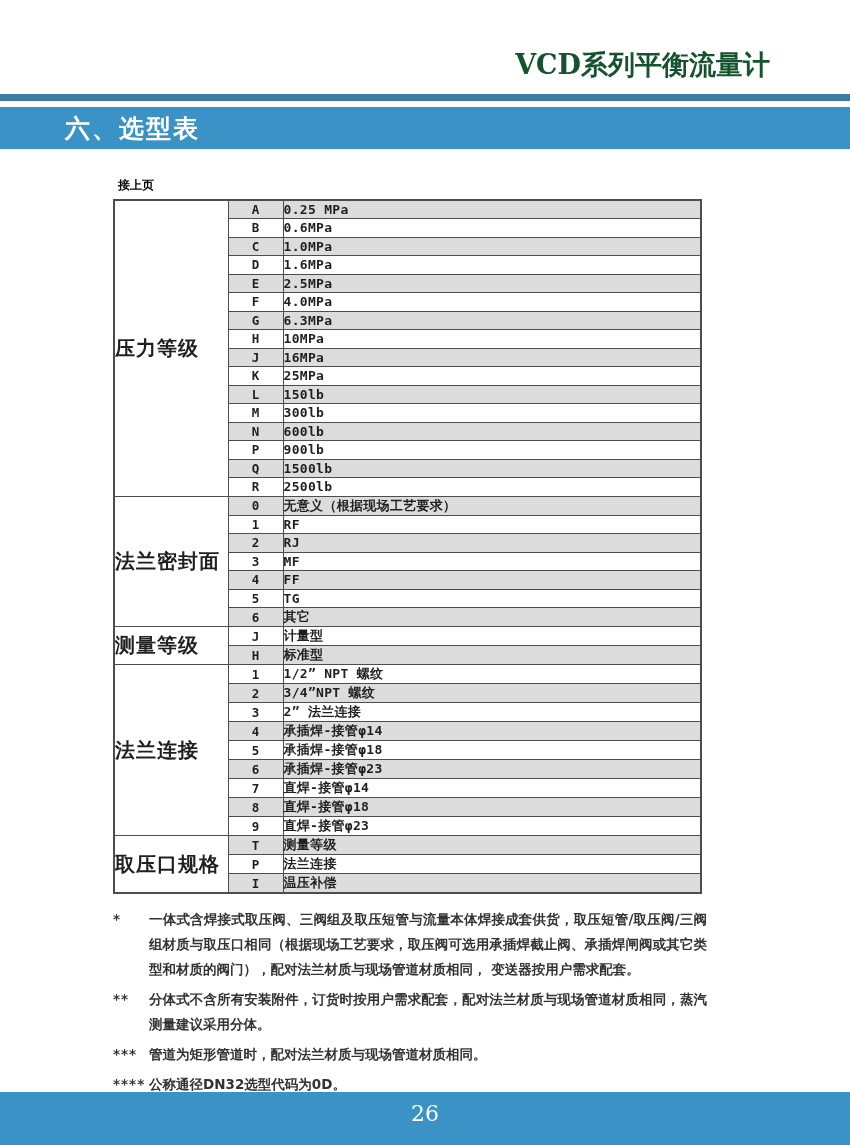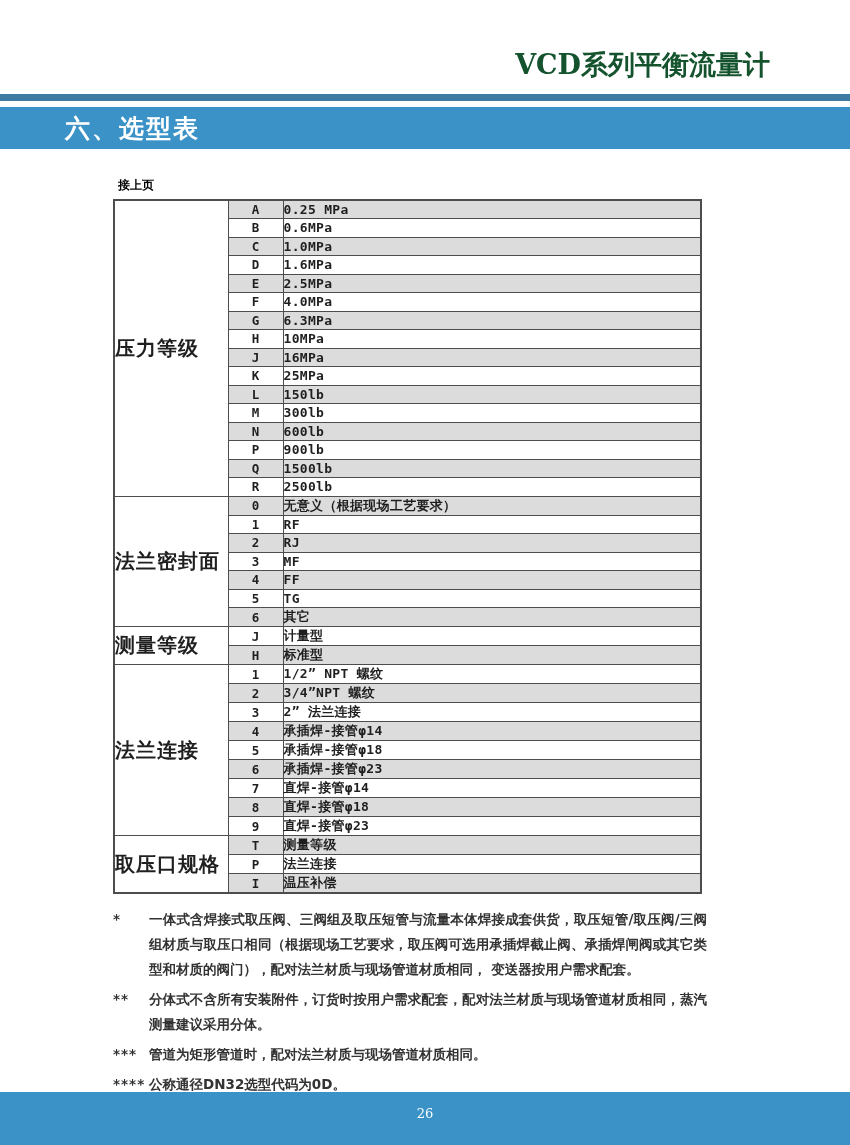--- a/index.html
+++ b/index.html
@@ -146,21 +146,21 @@
     position: absolute;
     left: 0;
     bottom: 0;
     width: 850px;
     height: 53px;
     background: #3b92c7;
   }
   .page-number {
     color: #ffffff;
     font-family: "DejaVu Serif", serif;
-    font-size: 13px;
+    font-size: 22px;
     text-align: center;
     line-height: 44px;
   }
 </style>
 </head>
 <body>
 
 <div class="page">
 
 

